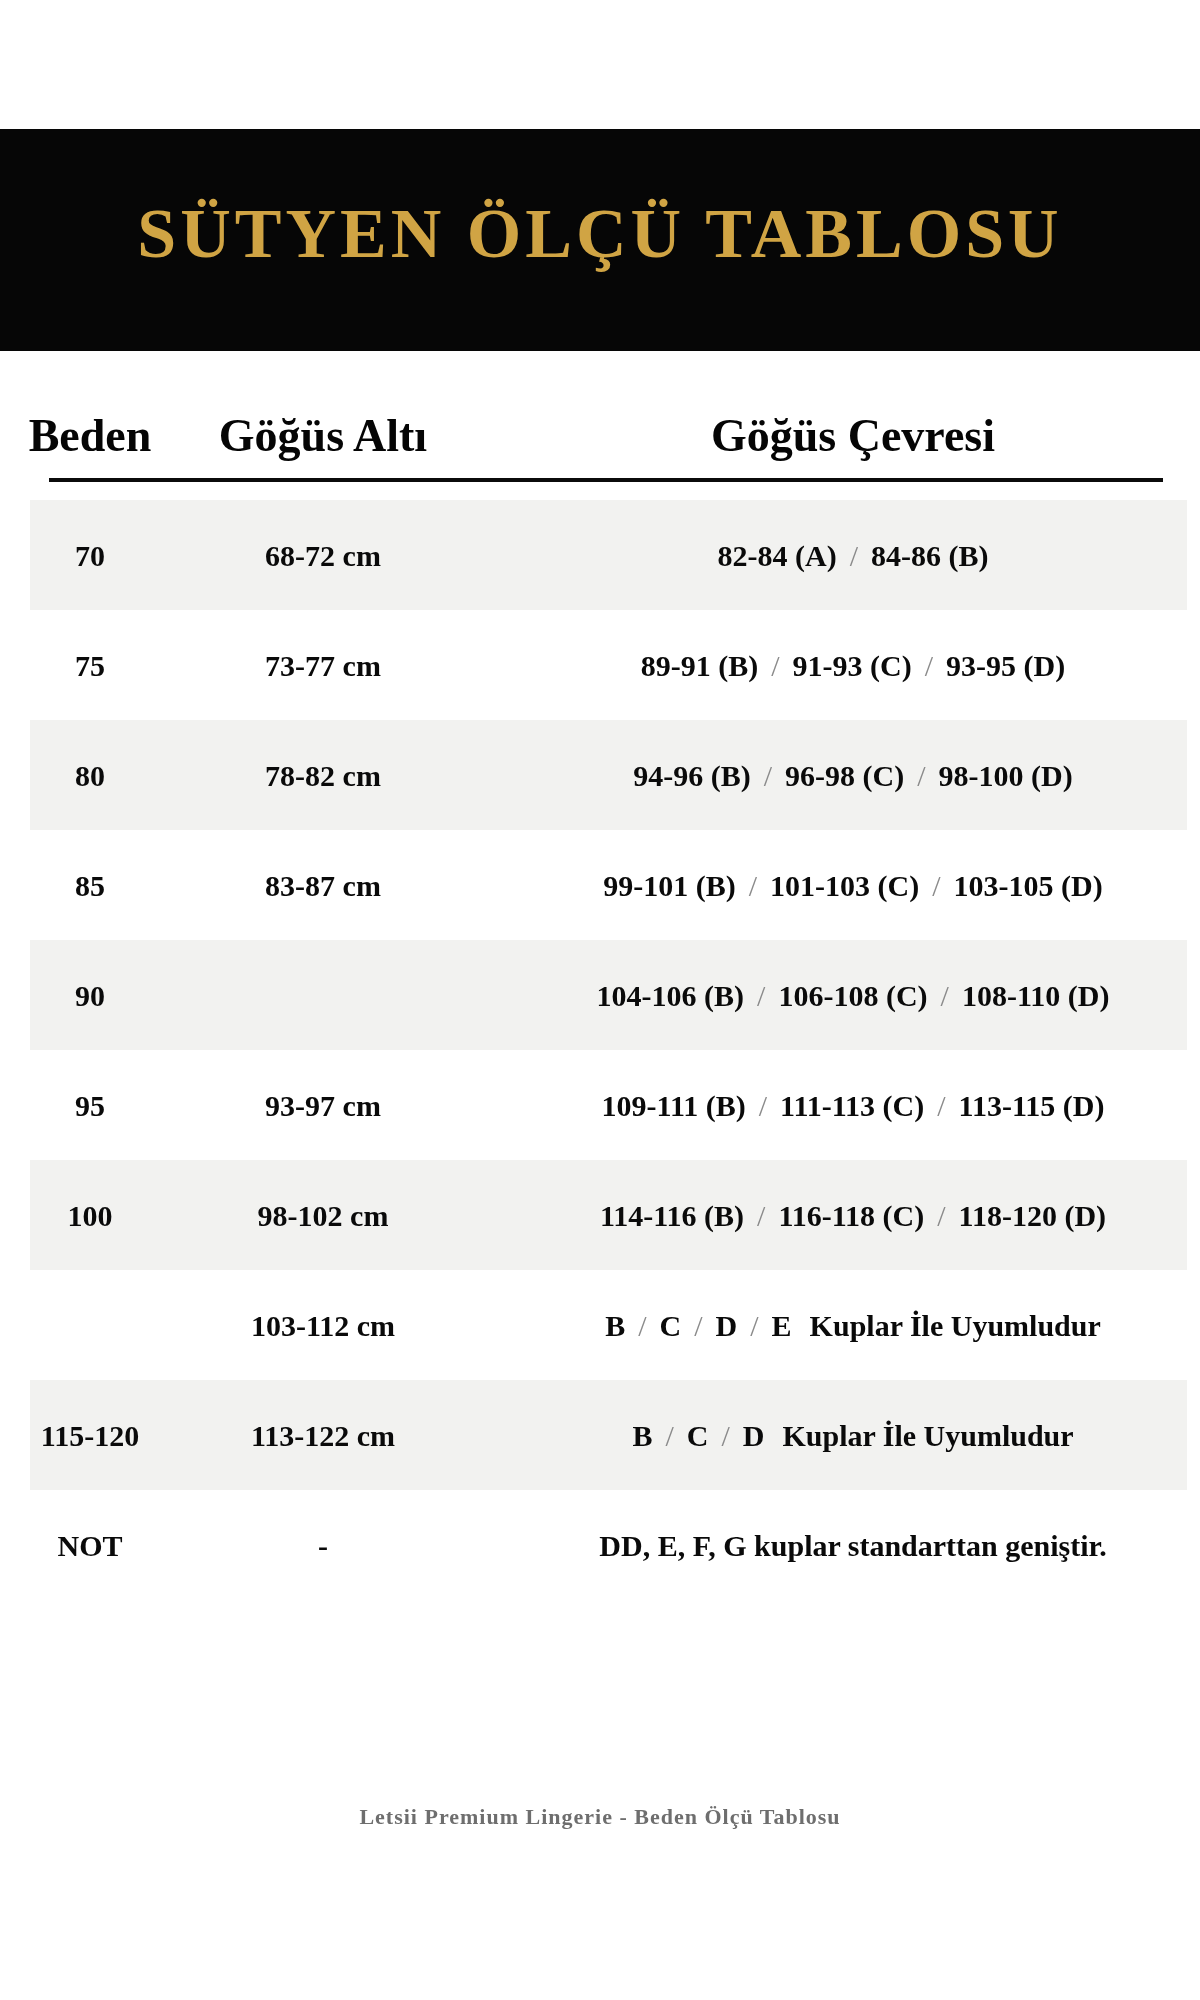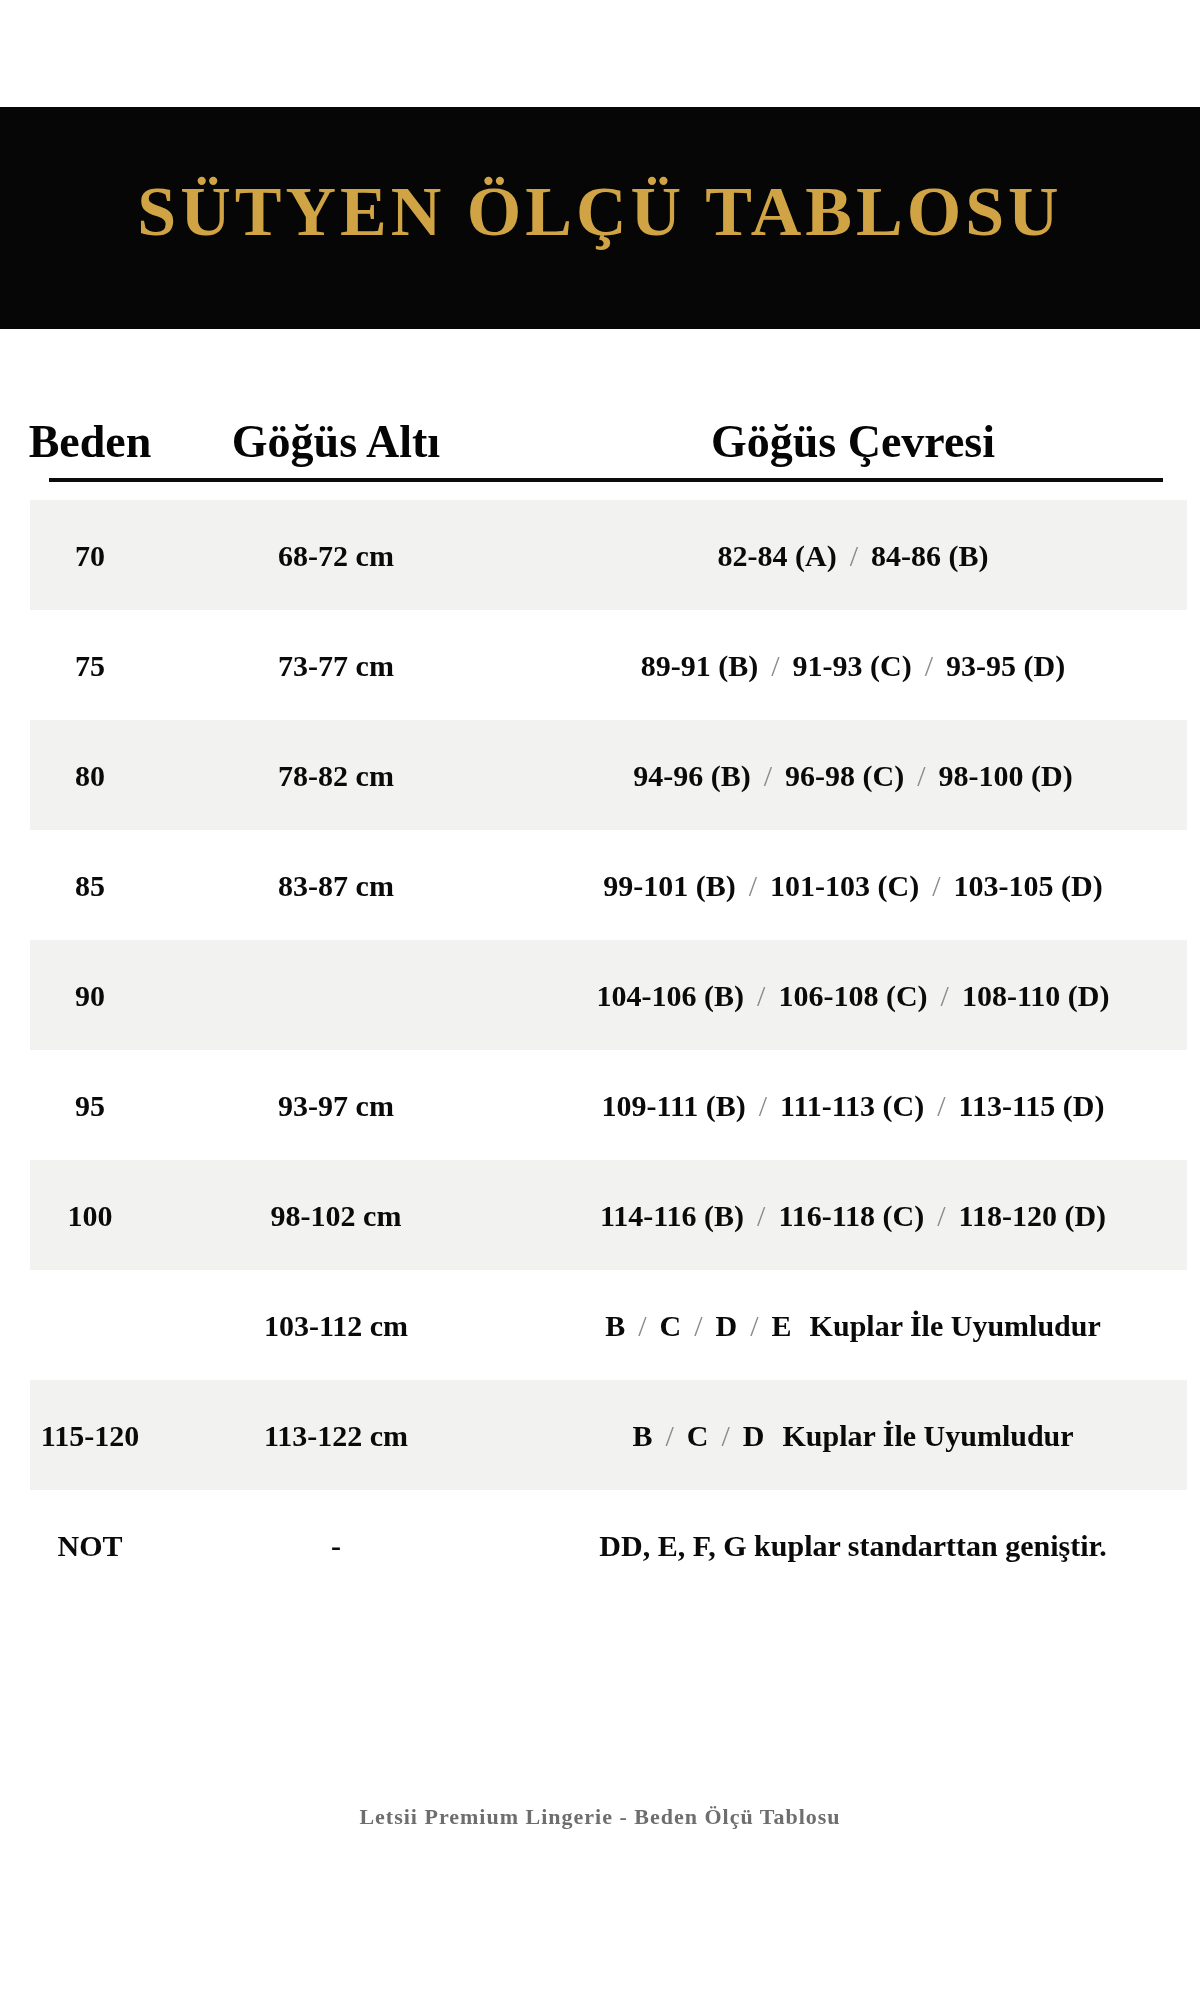--- a/index.html
+++ b/index.html
@@ -7,55 +7,55 @@
     width:1200px;height:2000px;
     background:#ffffff;
     font-family:"Liberation Serif","DejaVu Serif",serif;
     position:relative;
     overflow:hidden;
   }
   .page{position:absolute;inset:0;width:1200px;height:2000px;}
 
   
   .band{
-    position:absolute;left:0;top:107px;width:1200px;height:222px;
+    position:absolute;left:0;top:129px;width:1200px;height:222px;
     background:#060606;
     display:flex;align-items:center;justify-content:center;
   }
   .band .title{
     color:#D0A444;
     font-size:70px;font-weight:700;
     letter-spacing:4px;
     white-space:nowrap;
     transform:translateY(-6px);
   }
 
   
   .thead{position:absolute;left:0;top:408px;width:1200px;height:70px;}
   .thead .cell{
     position:absolute;bottom:0;height:70px;
     display:flex;align-items:flex-end;justify-content:center;
     font-size:46px;font-weight:700;color:#050505;
-    padding-bottom:10px;box-sizing:border-box;
+    padding-bottom:16px;box-sizing:border-box;
     white-space:nowrap;
   }
   .rule{
     position:absolute;left:49px;top:478px;width:1114px;height:4px;
     background:#0b0b0b;
   }
 
   
   .rows{position:absolute;left:0;top:500px;width:1200px;}
   .row{position:relative;width:1200px;height:110px;}
   .row .stripe{
     position:absolute;left:30px;right:13px;top:0;bottom:0;
     background:#F2F2F0;
   }
   .cell-c1{left:10px;width:160px;}
-  .cell-c2{left:211px;width:250px;}
+  .cell-c2{left:198px;width:250px;}
   .cell-c3{left:510px;width:686px;}
   .row .cell{
     position:absolute;top:0;height:111px;
     display:flex;align-items:center;justify-content:center;
     box-sizing:border-box;
     font-size:30px;font-weight:700;color:#0a0a0a;
     white-space:nowrap;
   }
   .slash{
     font-weight:400;color:#8a8a8a;

